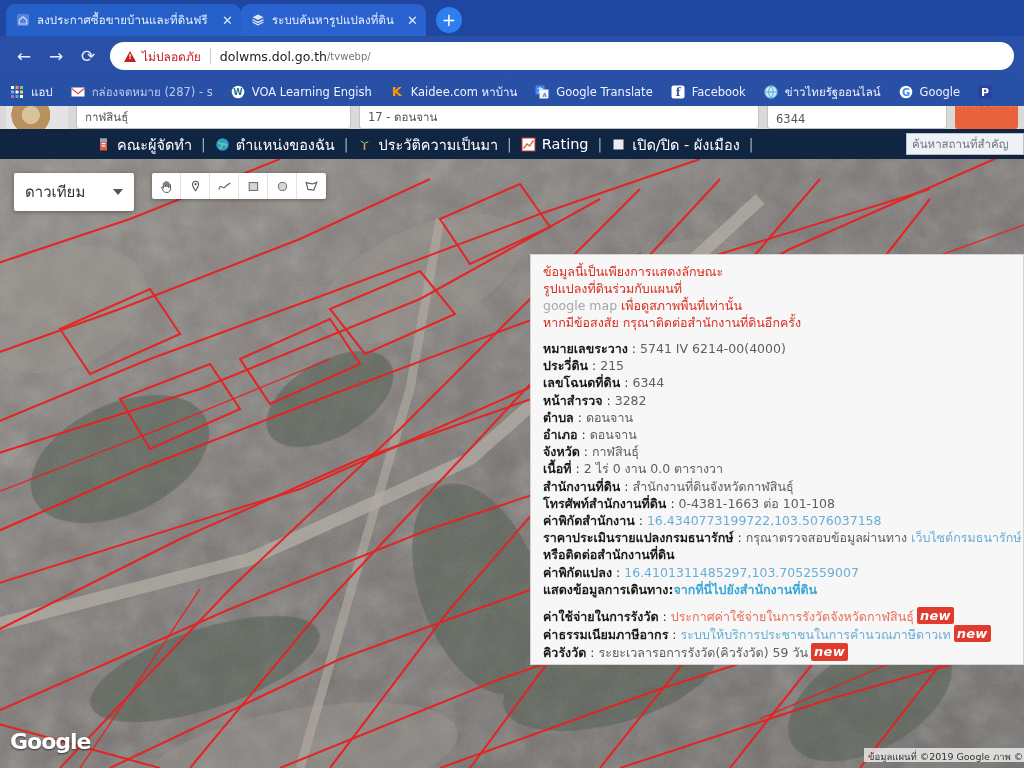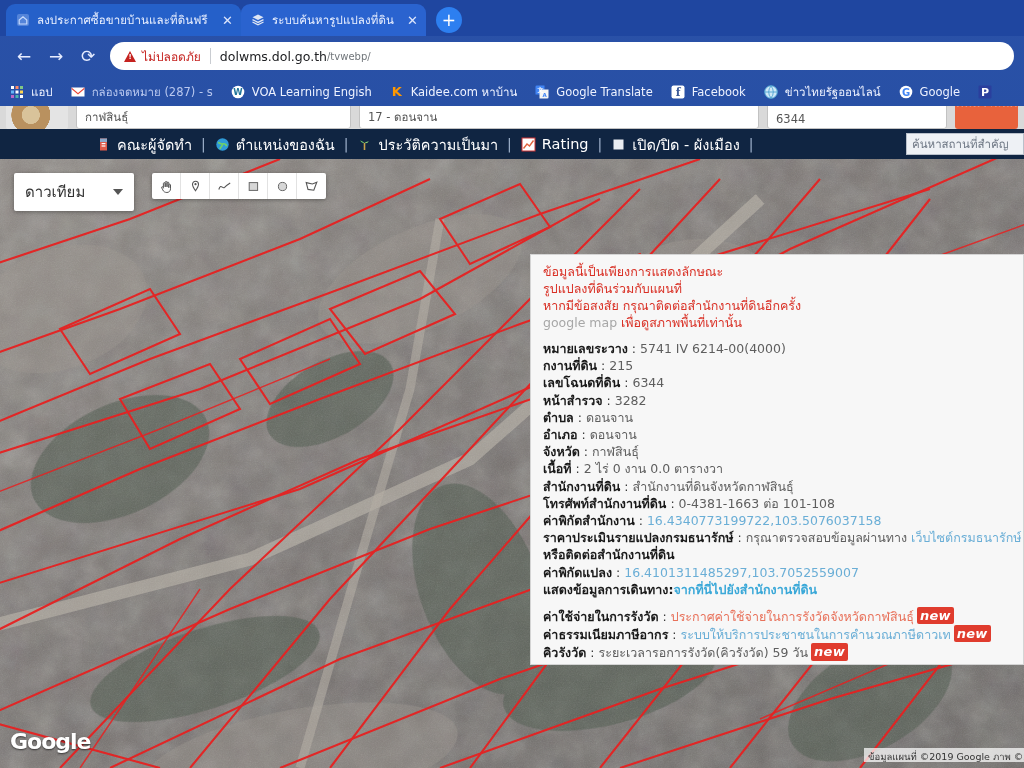--- a/index.html
+++ b/index.html
@@ -435,27 +435,27 @@
         </div>
       </div>
 
       <div class="gbtm">Google</div>
       <div class="attrib">ข้อมูลแผนที่ ©2019 Google ภาพ ©2</div>
     </div>
 
     <div class="infopanel">
       <div class="ip-warn">ข้อมูลนี้เป็นเพียงการแสดงลักษณะ</div>
       <div class="ip-warn">รูปแปลงที่ดินร่วมกับแผนที่</div>
+      <div class="ip-warn"><span class="greyg">google map</span><span> เพื่อดูสภาพพื้นที่เท่านั้น</span></div>
       <div class="ip-warn">หากมีข้อสงสัย กรุณาติดต่อสำนักงานที่ดินอีกครั้ง</div>
-      <div class="ip-warn"><span class="greyg">google map</span><span> เพื่อดูสภาพพื้นที่เท่านั้น</span></div>
 
       <div class="ip-gap"></div>
 
       <div class="ip-row"><span class="lbl">หมายเลขระวาง</span> : <span class="val">5741 IV 6214-00(4000)</span></div>
-      <div class="ip-row"><span class="lbl">กงานที่ดิน</span> : <span class="val">215</span></div>
+      <div class="ip-row"><span class="lbl">ประวี่ดิน</span> : <span class="val">215</span></div>
       <div class="ip-row"><span class="lbl">เลขโฉนดที่ดิน</span> : <span class="val">6344</span></div>
       <div class="ip-row"><span class="lbl">หน้าสำรวจ</span> : <span class="val">3282</span></div>
       <div class="ip-row"><span class="lbl">ตำบล</span> : <span class="val">ดอนจาน</span></div>
       <div class="ip-row"><span class="lbl">อำเภอ</span> : <span class="val">ดอนจาน</span></div>
       <div class="ip-row"><span class="lbl">จังหวัด</span> : <span class="val">กาฬสินธุ์</span></div>
       <div class="ip-row"><span class="lbl">เนื้อที่</span> : <span class="val">2 ไร่ 0 งาน 0.0 ตารางวา</span></div>
       <div class="ip-row"><span class="lbl">สำนักงานที่ดิน</span> : <span class="val">สำนักงานที่ดินจังหวัดกาฬสินธุ์</span></div>
       <div class="ip-row"><span class="lbl">โทรศัพท์สำนักงานที่ดิน</span> : <span class="val">0-4381-1663 ต่อ 101-108</span></div>
 
       <div class="ip-row"><span class="lbl">ค่าพิกัดสำนักงาน</span> : <span class="link">16.4340773199722,103.5076037158</span></div>

